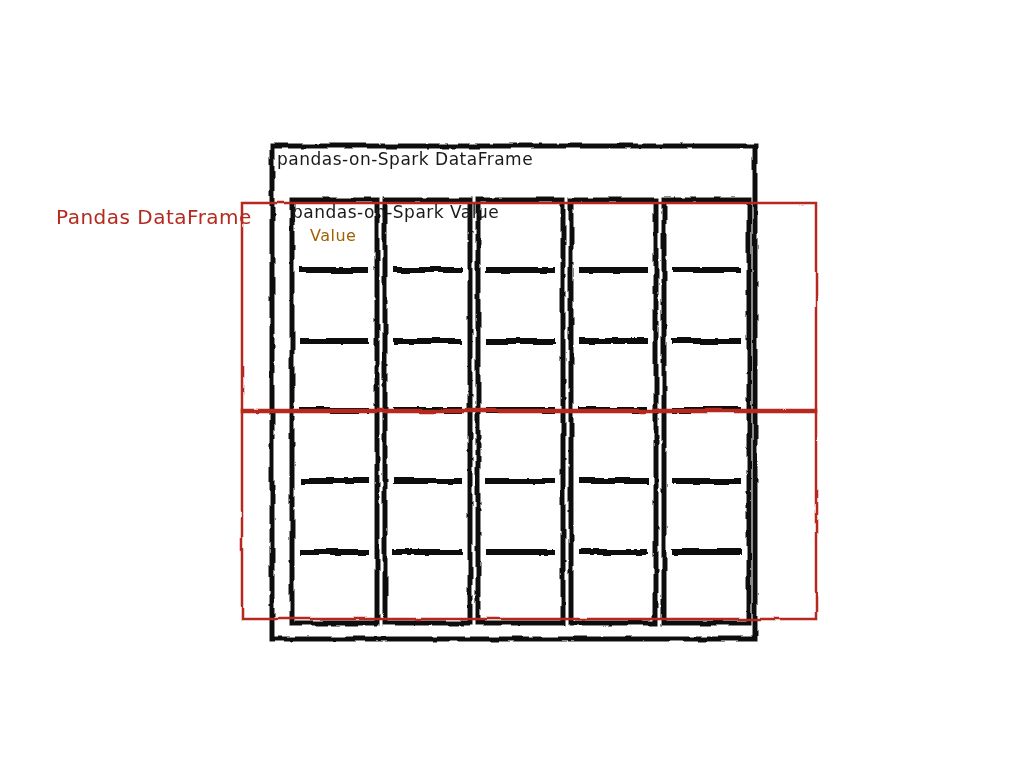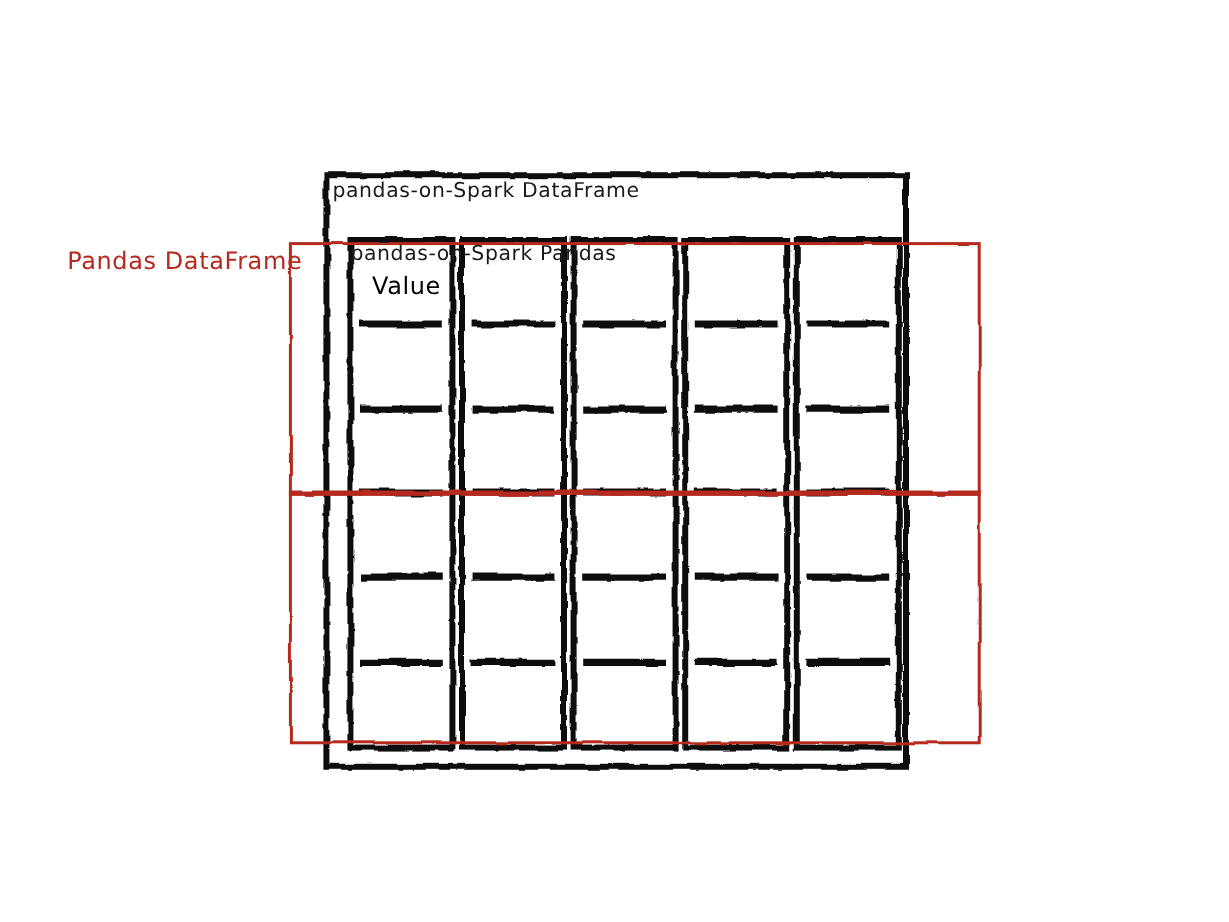--- a/index.html
+++ b/index.html
@@ -35,22 +35,22 @@
     font-size: 17px;
     margin-top: 32px;
   }
 
   .label-red {
     color: #b5291f;
     font-size: 20px;
   }
 
   .label-value {
-    color: #000000;
-    font-size: 20px;
+    color: #a16207;
+    font-size: 16px;
   }
 
   #label-psdf { left: 277px; top: 117px; }
   #label-psseries { left: 292px; top: 170px; }
   #label-pdf { left: 56px; top: 205px; }
   #label-value { left: 310px; top: 226px; }
 </style>
 </head>
 <body>
 
@@ -122,17 +122,17 @@
   <g filter="url(#rough-soft)">
     <rect x="242" y="203" width="574" height="209" fill="none" stroke="#b5291f" stroke-width="2.5"></rect>
   </g>
   <g filter="url(#rough-soft)">
     <rect x="242" y="410" width="574" height="209" fill="none" stroke="#b5291f" stroke-width="2.5"></rect>
   </g>
 </svg>
 
 <div class="label label-dark" id="label-psdf">pandas-on-Spark DataFrame</div>
 
-<div class="label label-dark" id="label-psseries">pandas-on-Spark Pandas</div>
+<div class="label label-dark" id="label-psseries">pandas-on-Spark Value</div>
 
 <div class="label label-red" id="label-pdf">Pandas DataFrame</div>
 
 <div class="label label-value" id="label-value">Value</div>
 
 </body></html>

